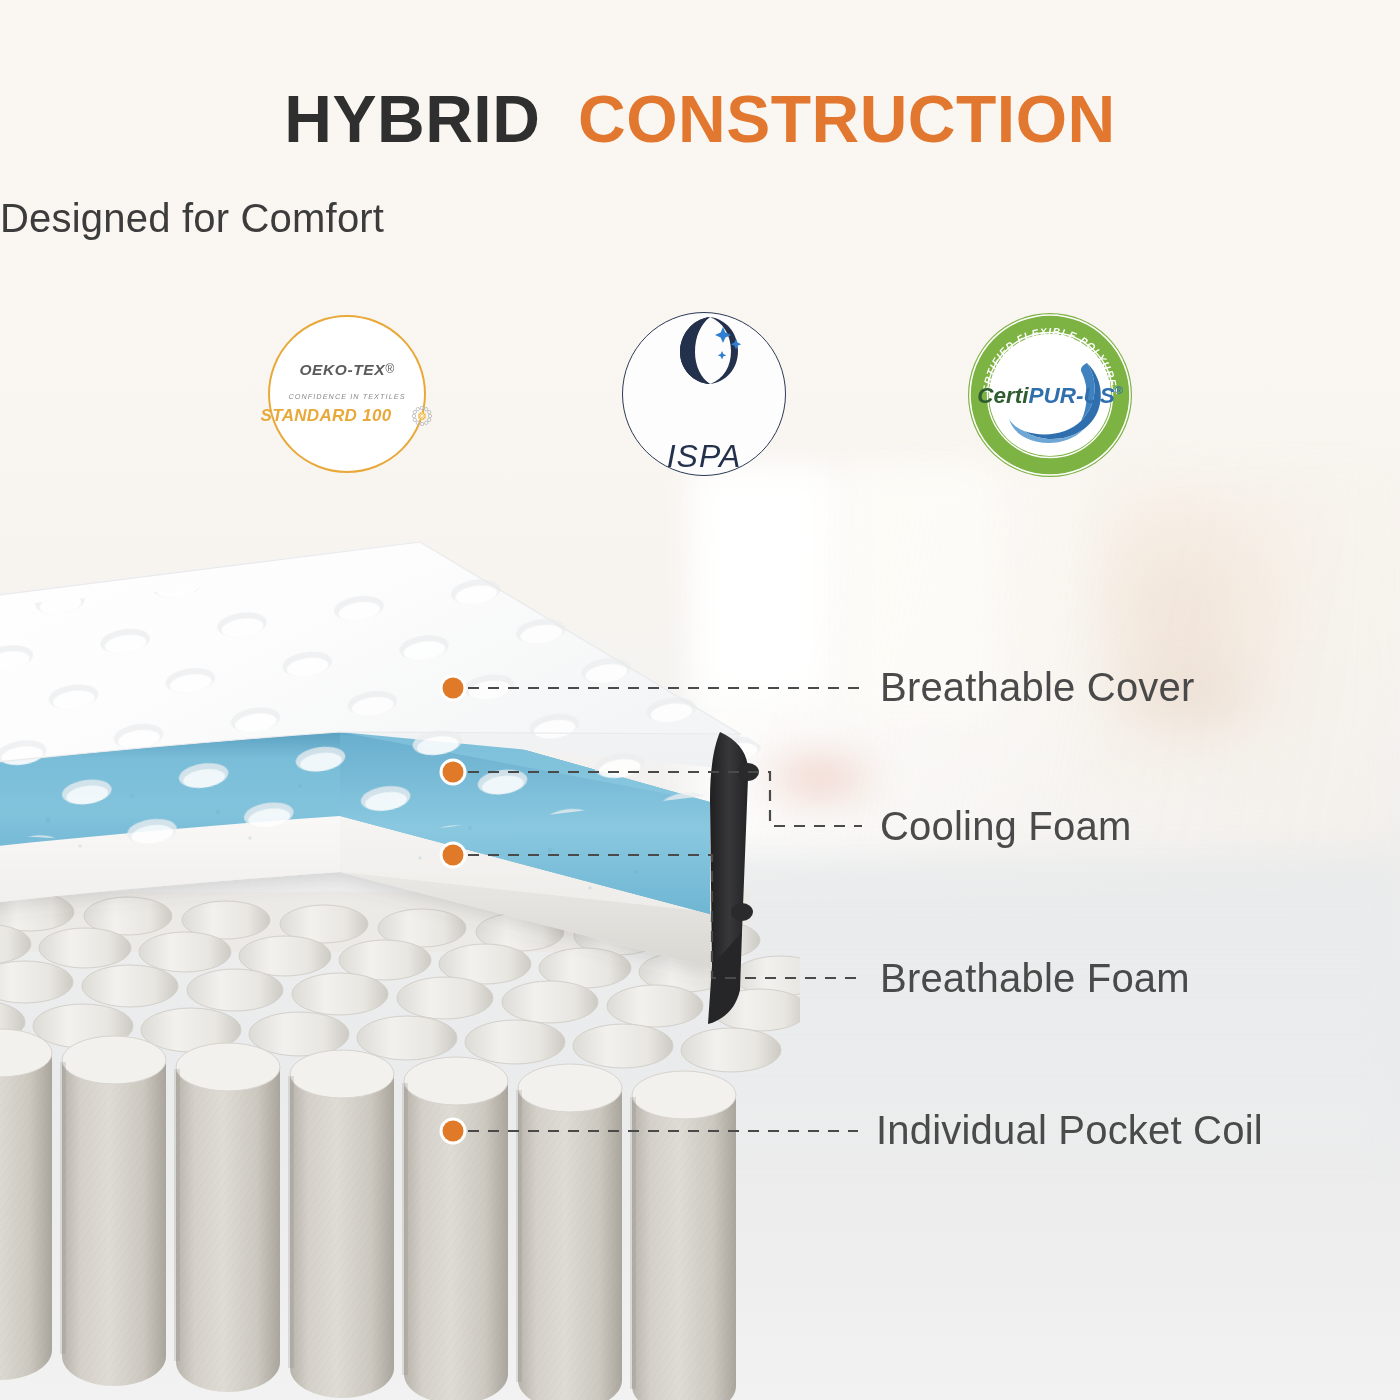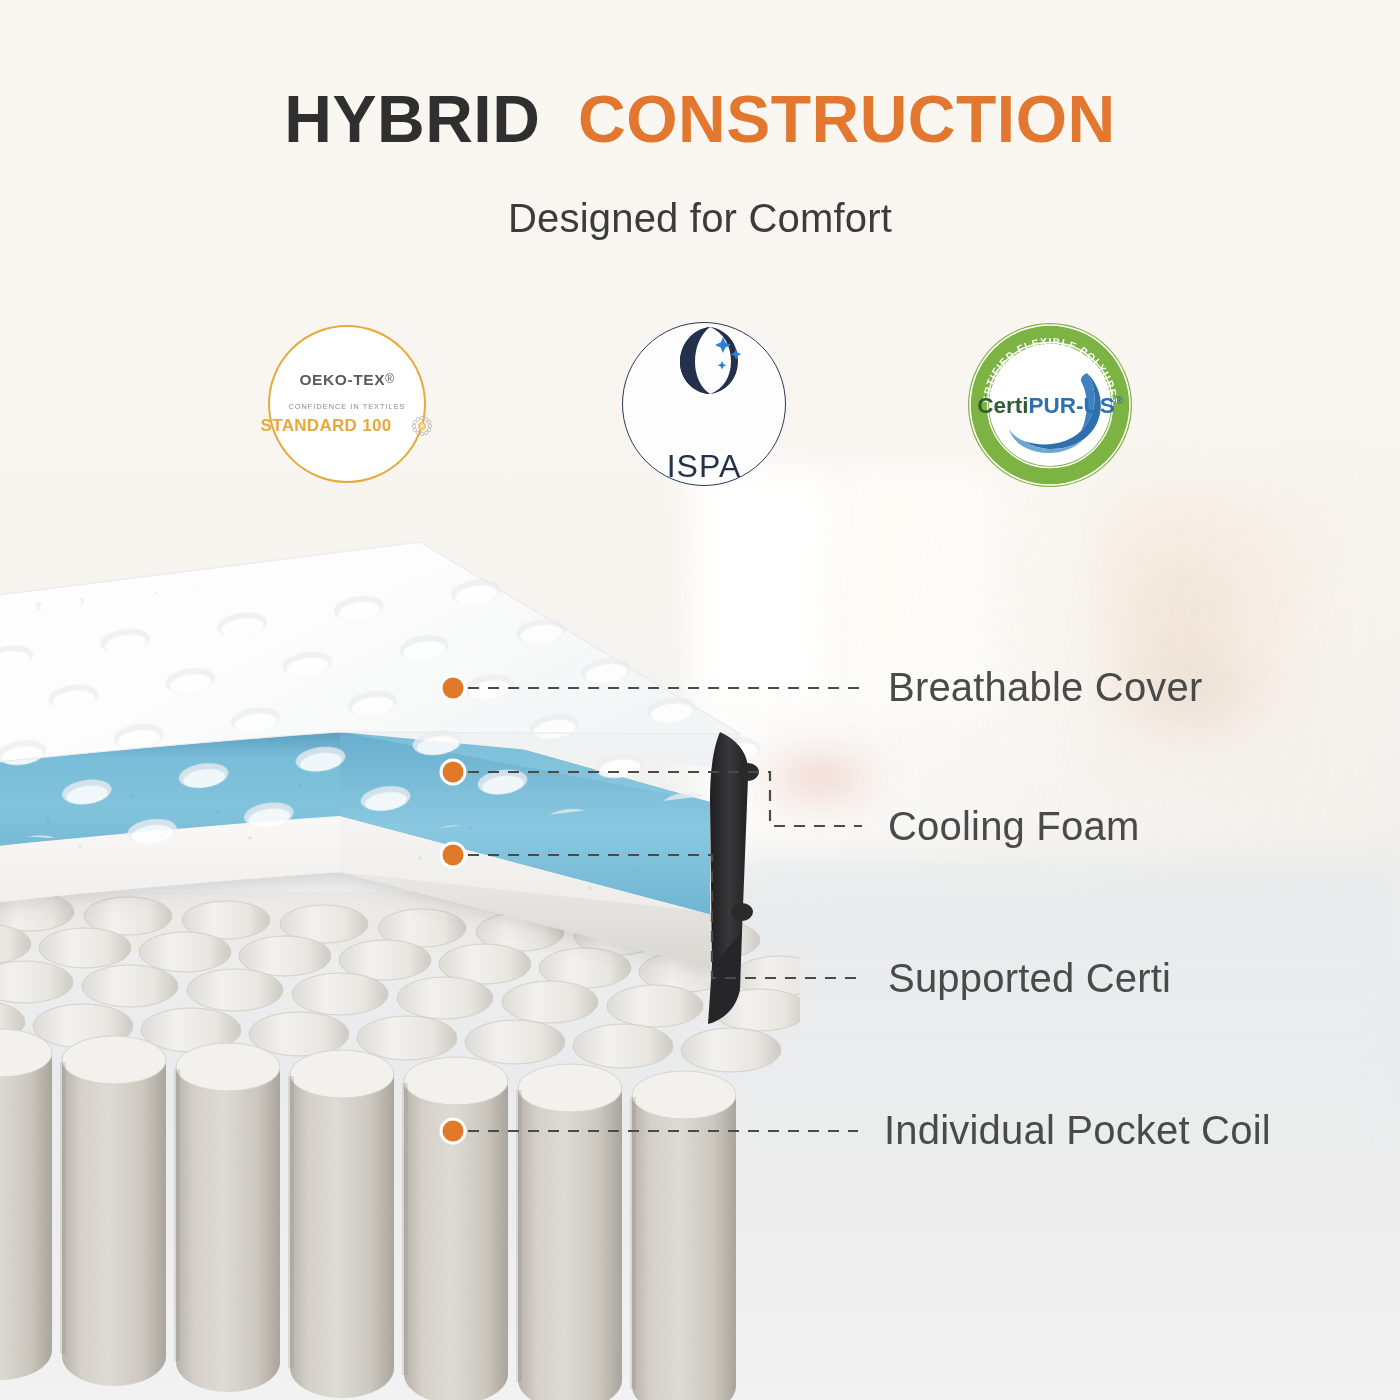--- a/index.html
+++ b/index.html
@@ -75,30 +75,31 @@
     font-size:66px; font-weight:bold;
     letter-spacing:0.5px;
     line-height:1;
     white-space:nowrap;
   }
   .title .t-dark  { color:#2f2f2f; }
   .title .t-accent{ color:#e2782f; }
 
   .subtitle {
     position:absolute; top:196px; left:0; width:1400px;
-    text-align:center;
+    text-align:left;
     font-size:40px; font-weight:400;
     color:#3c3c3c;
     letter-spacing:0.2px;
   }
 
   
   .badges {
-    position:absolute; top:317px; left:0; width:1352px;
+    position:absolute; top:307px; left:0; width:1352px;
     height:185px;
+    font-style:italic;
   }
   .badge { position:absolute; }
 
   
   .badge-oeko {
     left:268px; top:8px; width:158px; height:158px;
     border-radius:50%;
     background:#ffffff;
     border:2px solid #e8a93a;
     display:flex; flex-direction:column;
@@ -156,21 +157,20 @@
   .co-svg { position:absolute; left:0; top:0; width:1400px; height:1400px; }
 
   .co-label {
     position:absolute;
     font-size:40px;
     color:#4a4a4a;
     font-weight:400;
     letter-spacing:0.2px;
     white-space:nowrap;
     line-height:1;
-    margin-left:8px;
   }
   .co-l1 { left:880px; top:667px; }
   .co-l2 { left:880px; top:806px; }
   .co-l3 { left:880px; top:958px; }
   .co-l4 { left:876px; top:1110px;text-align:right; }
 </style>
 </head>
 <body>
 
 <div id="stage">
@@ -540,17 +540,17 @@
         <circle cx="453" cy="772" r="10.5" fill="#e07a29"></circle>
         <circle cx="453" cy="855" r="13.5" fill="#ffffff"></circle>
         <circle cx="453" cy="855" r="10.5" fill="#e07a29"></circle>
         <circle cx="453" cy="1131" r="13.5" fill="#ffffff"></circle>
         <circle cx="453" cy="1131" r="10.5" fill="#e07a29"></circle>
       </g>
     </svg>
 
     <div class="co-label co-l1">Breathable Cover</div>
     <div class="co-label co-l2">Cooling Foam</div>
-    <div class="co-label co-l3">Supported Certi</div>
+    <div class="co-label co-l3">Breathable Foam</div>
     <div class="co-label co-l4">Individual Pocket Coil</div>
   </div>
 
 </div>
 
 </body></html>

